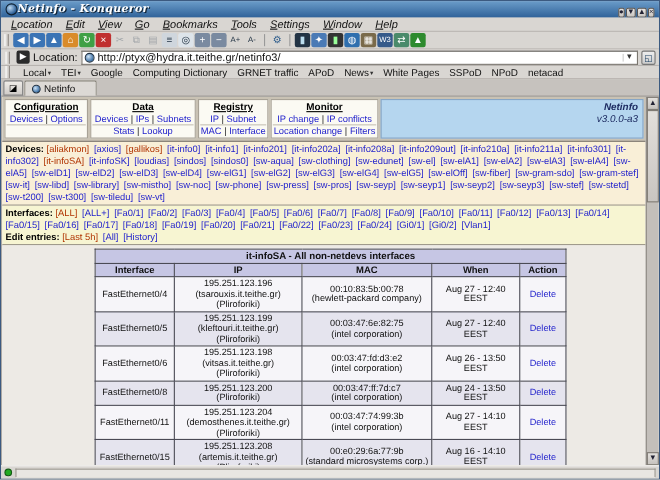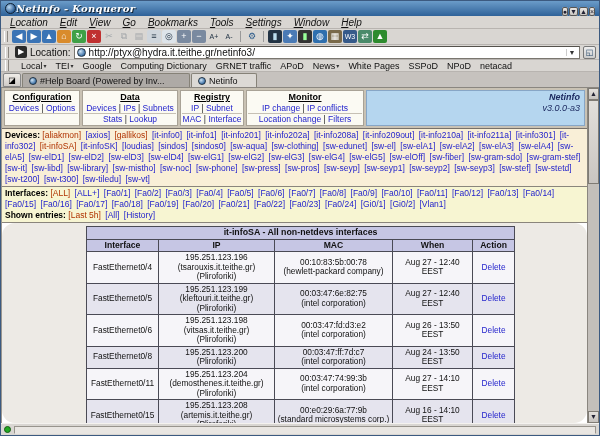--- a/index.html
+++ b/index.html
@@ -70,21 +70,21 @@
 
   
   .content { flex:1; display:flex; background:#fff; overflow:hidden; }
   .main { flex:1; display:flex; flex-direction:column; overflow:hidden; border-left:1px solid #9a968f; }
 
   
   .nav { display:flex; gap:2px; padding:2px; background:#c9c2b4; border-bottom:1px solid #77716a;
          font-size:8.5px; }
   .navcol { background:#fbfaf3; border:1px solid #a8a296; text-align:center; padding:1px 1px; }
   .navcol:nth-child(1){ width:76px; } .navcol:nth-child(2){ width:96px; }
-  .navcol:nth-child(3){ width:64px; } .navcol:nth-child(4){ width:118px; }
+  .navcol:nth-child(3){ width:64px; } .navcol:nth-child(4){ width:98px; }
   .navcol:nth-child(5){ width:88px; }
   .navtitle { font-weight:bold; text-decoration:underline; font-size:9px; line-height:11px; color:#000; }
   .navrow { line-height:10px; white-space:nowrap; overflow:hidden; }
   .navrow.r1 { border-bottom:1px solid #c6c0b4; }
   .brand { flex:1; background:var(--brand-bg,#b5d6ef); border:1px solid #87a6c6; text-align:right;
            padding:1px 4px; font-style:italic; color:#1c2a60; font-size:9px; line-height:11px; }
   .brand .bname { font-weight:bold; }
 
   
   .lk { color:var(--link,#2323cc); cursor:pointer; text-decoration:none; }
@@ -92,21 +92,21 @@
   .sep { color:#222; }
 
   
   .band { font-size:8.5px; line-height:11px; padding:1px 3px; border-bottom:1px solid #8a857c; }
   .band .lbl { font-weight:bold; color:#000; }
   .band.devices { background:var(--dev-bg,#f9efd7); }
   .band.ifaces  { background:var(--if-bg,#f7f5d2); }
   .band .lk { margin-right:2px; }
 
   
-  .table-area { flex:1; background:#edeae5; padding-top:3px; overflow:hidden;border-radius:13px; }
+  .table-area { flex:1; background:#edeae5; padding-top:3px; overflow:hidden; }
   table.iftable { border-collapse:collapse; margin-left:84px; width:428px; table-layout:fixed;
                   background:#fff; border:1px solid #222; font-size:8.3px; line-height:9.5px; }
   .iftable th, .iftable td { border:1px solid #4a4a55; text-align:center; padding:1px 2px; overflow:hidden; color:#111; }
   .iftable .t-title { background:var(--th-bg,#c6c6e4); font-weight:bold; font-size:8.8px; }
   .iftable th { background:var(--th-bg,#c6c6e4); font-size:8.6px; }
   .iftable tr.odd td  { background:#f6f5f9; }
   .iftable tr.even td { background:#e5e4ee; }
 
   
   .scroll { width:12px; flex:0 0 12px; display:flex; flex-direction:column; background:#c3bfba;
@@ -222,24 +222,20 @@
       <span class="bm">
         <span>NPoD</span>
       </span>
       <span class="bm">
         <span>netacad</span>
       </span>
     </div>
 
   <div class="tabbar">
     <span class="newtab-btn">◪</span>
-    <span class="tab inactive">
-      <span class="tab-globe"></span>
-      <span>#Help Board (Powered by Inv...</span>
-    </span>
     <span class="tab active">
       <span class="tab-globe"></span>
       <span>Netinfo</span>
     </span>
   </div>
 
   <div class="content">
     <div class="main">
 
       <div class="nav" id="nav">
@@ -272,21 +268,21 @@
 
       <div class="band devices" id="devband">
         <span class="lbl">Devices:</span>
        <span class="lk visited">[aliakmon]</span> <span class="lk">[axios]</span> <span class="lk visited">[gallikos]</span> <span class="lk">[it-info0]</span> <span class="lk">[it-info1]</span> <span class="lk">[it-info201]</span> <span class="lk">[it-info202a]</span> <span class="lk">[it-info208a]</span> <span class="lk">[it-info209out]</span> <span class="lk">[it-info210a]</span> <span class="lk">[it-info211a]</span> <span class="lk">[it-info301]</span> <span class="lk">[it-info302]</span> <span class="lk visited">[it-infoSA]</span> <span class="lk">[it-infoSK]</span> <span class="lk">[loudias]</span> <span class="lk">[sindos]</span> <span class="lk">[sindos0]</span> <span class="lk">[sw-aqua]</span> <span class="lk">[sw-clothing]</span> <span class="lk">[sw-edunet]</span> <span class="lk">[sw-el]</span> <span class="lk">[sw-elA1]</span> <span class="lk">[sw-elA2]</span> <span class="lk">[sw-elA3]</span> <span class="lk">[sw-elA4]</span> <span class="lk">[sw-elA5]</span> <span class="lk">[sw-elD1]</span> <span class="lk">[sw-elD2]</span> <span class="lk">[sw-elD3]</span> <span class="lk">[sw-elD4]</span> <span class="lk">[sw-elG1]</span> <span class="lk">[sw-elG2]</span> <span class="lk">[sw-elG3]</span> <span class="lk">[sw-elG4]</span> <span class="lk">[sw-elG5]</span> <span class="lk">[sw-elOff]</span> <span class="lk">[sw-fiber]</span> <span class="lk">[sw-gram-sdo]</span> <span class="lk">[sw-gram-stef]</span> <span class="lk">[sw-it]</span> <span class="lk">[sw-libd]</span> <span class="lk">[sw-library]</span> <span class="lk">[sw-mistho]</span> <span class="lk">[sw-noc]</span> <span class="lk">[sw-phone]</span> <span class="lk">[sw-press]</span> <span class="lk">[sw-pros]</span> <span class="lk">[sw-seyp]</span> <span class="lk">[sw-seyp1]</span> <span class="lk">[sw-seyp2]</span> <span class="lk">[sw-seyp3]</span> <span class="lk">[sw-stef]</span> <span class="lk">[sw-stetd]</span> <span class="lk">[sw-t200]</span> <span class="lk">[sw-t300]</span> <span class="lk">[sw-tiledu]</span> <span class="lk">[sw-vt]</span></div>
 
       <div class="band ifaces">
         <div id="ifline">
           <span class="lbl">Interfaces:</span>
          <span class="lk visited">[ALL]</span> <span class="lk">[ALL+]</span> <span class="lk">[Fa0/1]</span> <span class="lk">[Fa0/2]</span> <span class="lk">[Fa0/3]</span> <span class="lk">[Fa0/4]</span> <span class="lk">[Fa0/5]</span> <span class="lk">[Fa0/6]</span> <span class="lk">[Fa0/7]</span> <span class="lk">[Fa0/8]</span> <span class="lk">[Fa0/9]</span> <span class="lk">[Fa0/10]</span> <span class="lk">[Fa0/11]</span> <span class="lk">[Fa0/12]</span> <span class="lk">[Fa0/13]</span> <span class="lk">[Fa0/14]</span> <span class="lk">[Fa0/15]</span> <span class="lk">[Fa0/16]</span> <span class="lk">[Fa0/17]</span> <span class="lk">[Fa0/18]</span> <span class="lk">[Fa0/19]</span> <span class="lk">[Fa0/20]</span> <span class="lk">[Fa0/21]</span> <span class="lk">[Fa0/22]</span> <span class="lk">[Fa0/23]</span> <span class="lk">[Fa0/24]</span> <span class="lk">[Gi0/1]</span> <span class="lk">[Gi0/2]</span> <span class="lk">[Vlan1]</span></div>
         <div id="shownline">
-          <span class="lbl">Shown entries:</span>
+          <span class="lbl">Edit entries:</span>
          <span class="lk visited">[Last 5h]</span> <span class="lk">[All]</span> <span class="lk">[History]</span></div>
       </div>
 
       <div class="table-area">
         <table class="iftable">
           <colgroup>
             <col style="width:72px">
               <col style="width:116px">
               <col style="width:118px">
             <col style="width:80px">

